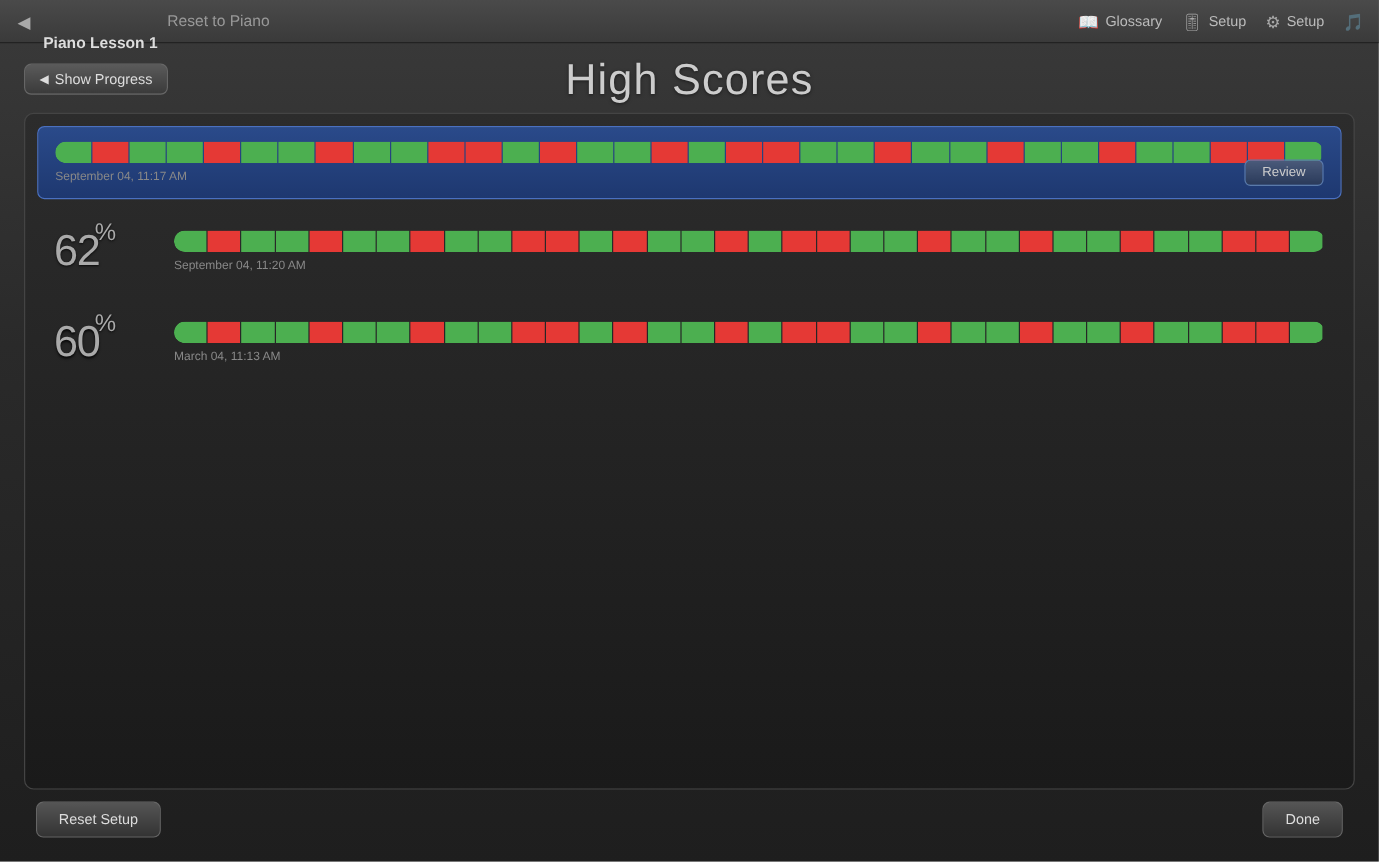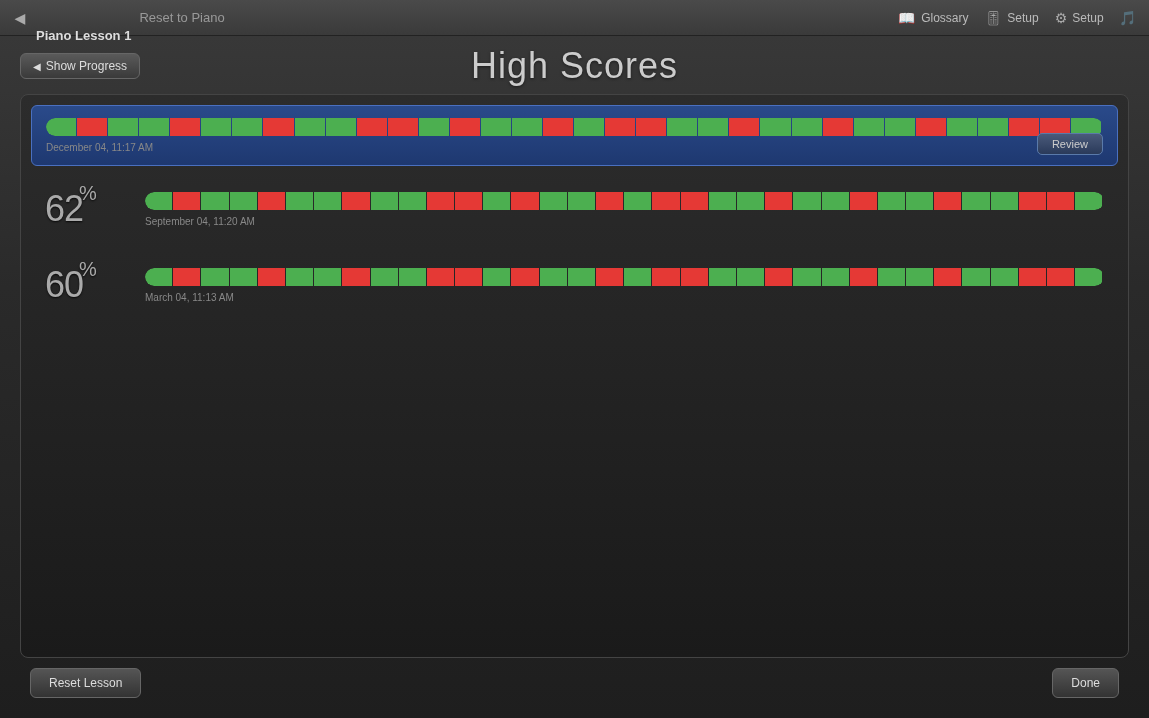--- a/index.html
+++ b/index.html
@@ -309,21 +309,21 @@
                 <div class="bar-segment" style="width:calc(2.94% - 1px);background:#4caf50;margin:0 1px 0 0"></div>
                 <div class="bar-segment" style="width:calc(2.94% - 1px);background:#4caf50;margin:0 1px 0 0"></div>
                 <div class="bar-segment" style="width:calc(2.94% - 1px);background:#e53935;margin:0 1px 0 0"></div>
                 <div class="bar-segment" style="width:calc(2.94% - 1px);background:#4caf50;margin:0 1px 0 0"></div>
                 <div class="bar-segment" style="width:calc(2.94% - 1px);background:#4caf50;margin:0 1px 0 0"></div>
                 <div class="bar-segment" style="width:calc(2.94% - 1px);background:#e53935;margin:0 1px 0 0"></div>
                 <div class="bar-segment" style="width:calc(2.94% - 1px);background:#e53935;margin:0 1px 0 0"></div>
                 <div class="bar-segment" style="width:calc(2.94% - 1px);background:#4caf50;margin:0"></div>
               </div>
         </div>
-        <div class="score-date">December 04, 11:17 AM</div>
+        <div class="score-date">September 04, 11:17 AM</div>
       </div>
       <button class="review-btn">Review</button>
     </div>
         <div class="score-entry normal">
       <div class="score-number">
         62<span class="score-percent">%</span>
       </div>
       <div class="score-right">
         <div class="progress-bar-container">
           <div class="bar-fill">
@@ -411,16 +411,16 @@
               </div>
         </div>
         <div class="score-date">March 04, 11:13 AM</div>
       </div>
 
     </div>
       </div>
   </div>
 
   <div class="bottom-bar">
-    <button class="bottom-btn">Reset Lesson</button>
+    <button class="bottom-btn">Reset Setup</button>
     <button class="bottom-btn">Done</button>
   </div>
 </div>
 
 </body></html>

